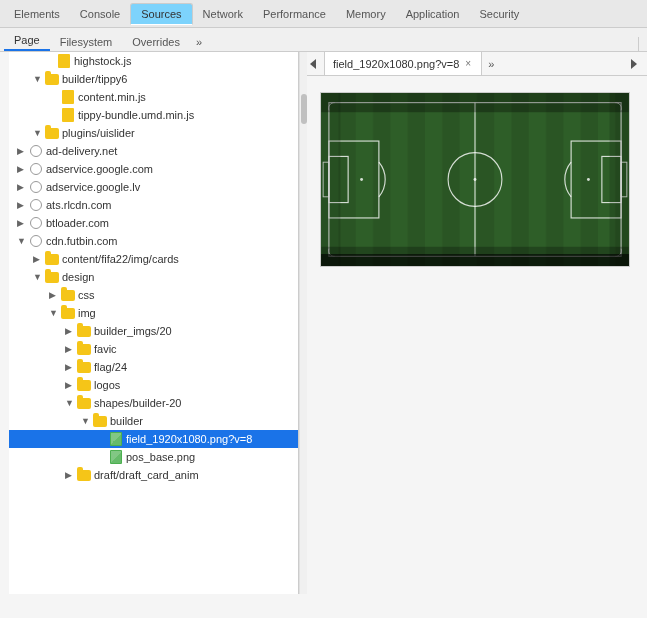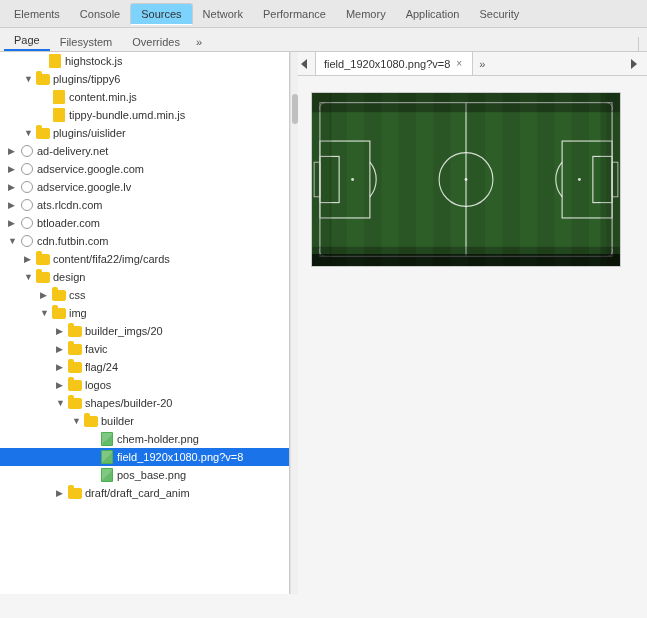--- a/index.html
+++ b/index.html
@@ -107,20 +107,21 @@
       border-right: 1px solid #ccc;
       height: 100%;
       display: flex;
       align-items: center;
     }
 
     
     .main-layout {
       display: flex;
       height: calc(618px - 28px - 24px - 24px);
+      padding-left: 9px;
     }
 
     
     .file-tree {
       width: 290px;
       min-width: 290px;
       background: #fff;
       border-right: 1px solid #ccc;
       overflow-y: auto;
       overflow-x: hidden;
@@ -293,21 +294,21 @@
         </span>
         <span class="label">highstock.js</span>
       </div>
 
       <div class="tree-item">
         <span class="indent" style="width:20px"></span>
         <span class="arrow">▼</span>
         <span class="icon">
           <div class="folder-icon"></div>
         </span>
-        <span class="label">plugins/tippy6</span>
+        <span class="label">builder/tippy6</span>
       </div>
 
       <div class="tree-item">
         <span class="indent" style="width:36px"></span>
         <span class="arrow"> </span>
         <span class="icon">
           <div class="file-icon-js"></div>
         </span>
         <span class="label">content.min.js</span>
       </div>
@@ -468,28 +469,20 @@
 
       <div class="tree-item">
         <span class="indent" style="width:68px"></span>
         <span class="arrow">▼</span>
         <span class="icon">
           <div class="folder-icon"></div>
         </span>
         <span class="label">builder</span>
       </div>
 
-      <div class="tree-item">
-        <span class="indent" style="width:84px"></span>
-        <span class="arrow"> </span>
-        <span class="icon">
-          <div class="file-icon-img"></div>
-        </span>
-        <span class="label">chem-holder.png</span>
-      </div>
 
       <div class="tree-item selected">
         <span class="indent" style="width:84px"></span>
         <span class="arrow"> </span>
         <span class="icon">
           <div class="file-icon-img"></div>
         </span>
         <span class="label">field_1920x1080.png?v=8</span>
       </div>
 

